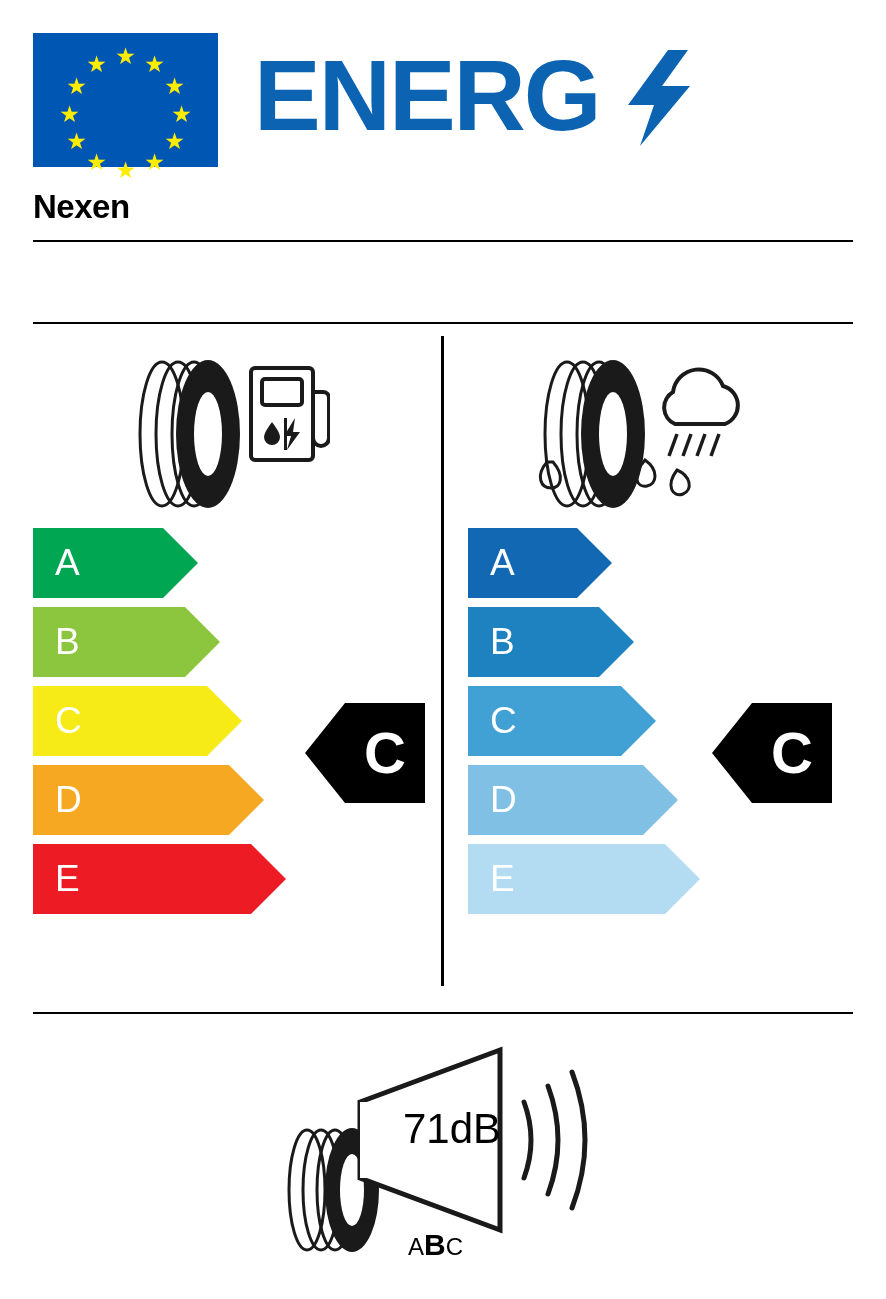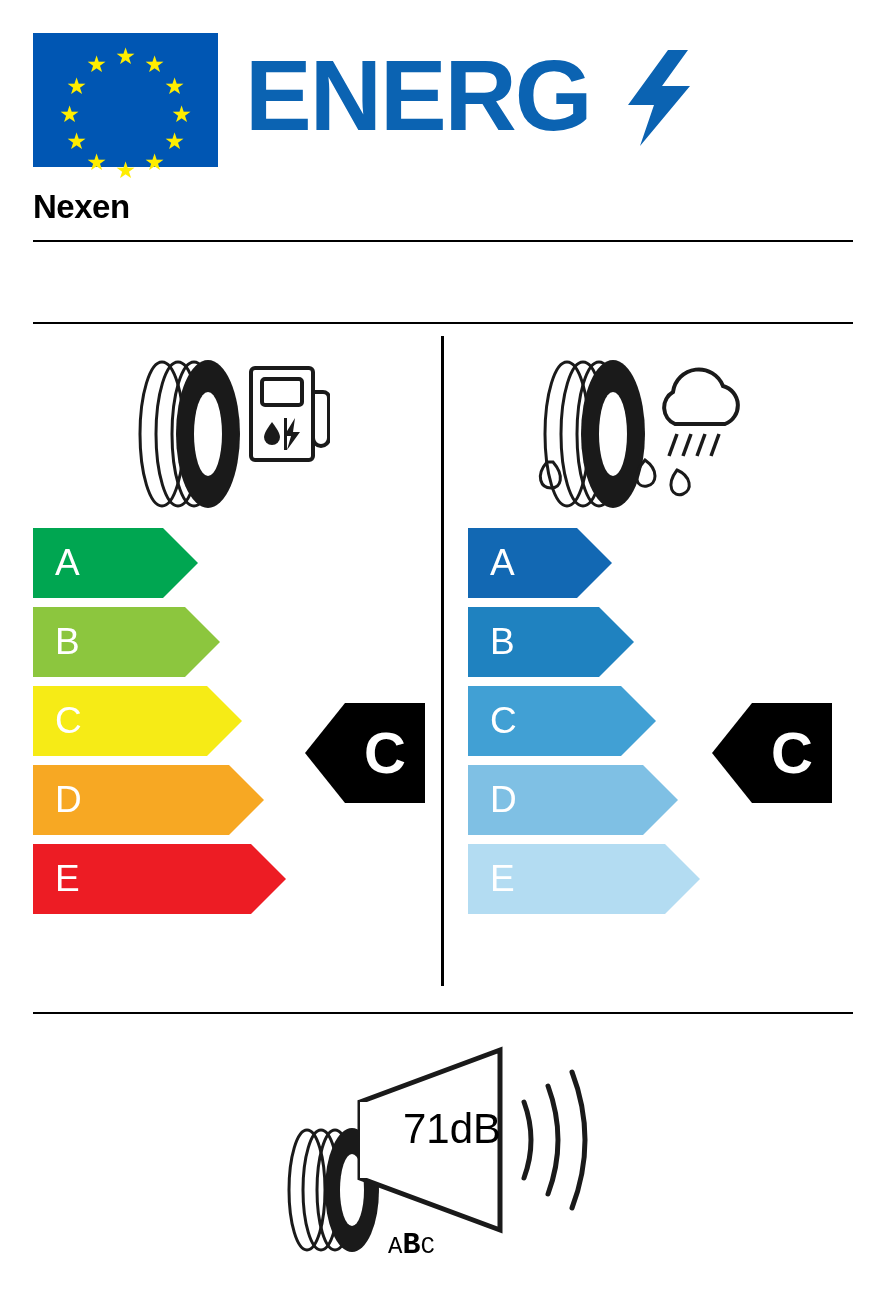--- a/index.html
+++ b/index.html
@@ -30,21 +30,21 @@
     color: #ffed00;
     font-size: 23px;
     line-height: 23px;
     width: 23px;
     height: 23px;
     text-align: center;
   }
 
   #energ-word {
     position: absolute;
-    left: 245px;
+    left: 254px;
     top: 45px;
     font-size: 100px;
     font-weight: bold;
     letter-spacing: -2px;
     color: #0b63b2;
     font-family: "Liberation Sans", sans-serif;
     line-height: 100px;
   }
   #energ-bolt {
     position: absolute;
@@ -171,24 +171,23 @@
     position: absolute;
     left: 370px;
     top: 1105px;
     font-size: 42px;
     font-family: "Liberation Sans", sans-serif;
     color: #000;
     margin-left: 33px;
   }
   #noise-classes {
     position: absolute;
-    left: 388px;
+    left: 408px;
     top: 1228px;
     font-size: 26px;
-    font-family: Liberation Mono, monospace;
   }
   #noise-classes .cls-a { font-size: 24px; }
   #noise-classes .cls-b { font-size: 30px; font-weight: bold; }
   #noise-classes .cls-c { font-size: 24px; }
 </style>
 </head>
 <body>
 
 <div id="eu-flag">
   <span class="star" style="left:81px;  top:12px;">★</span>

